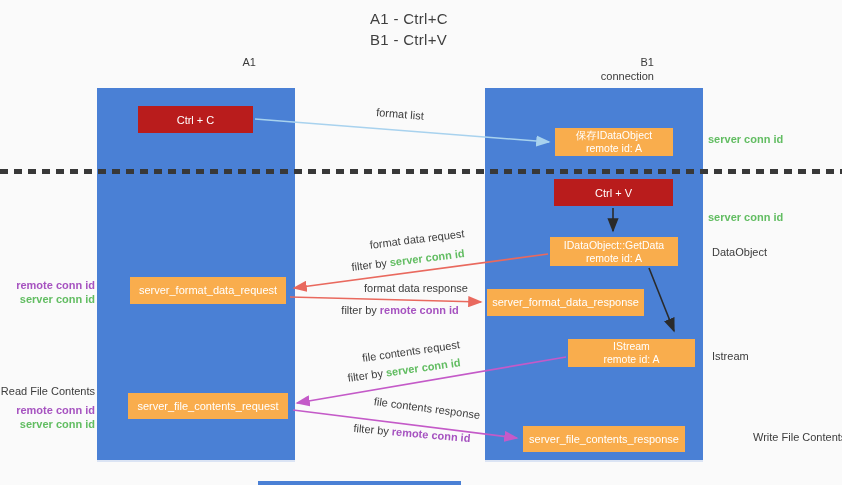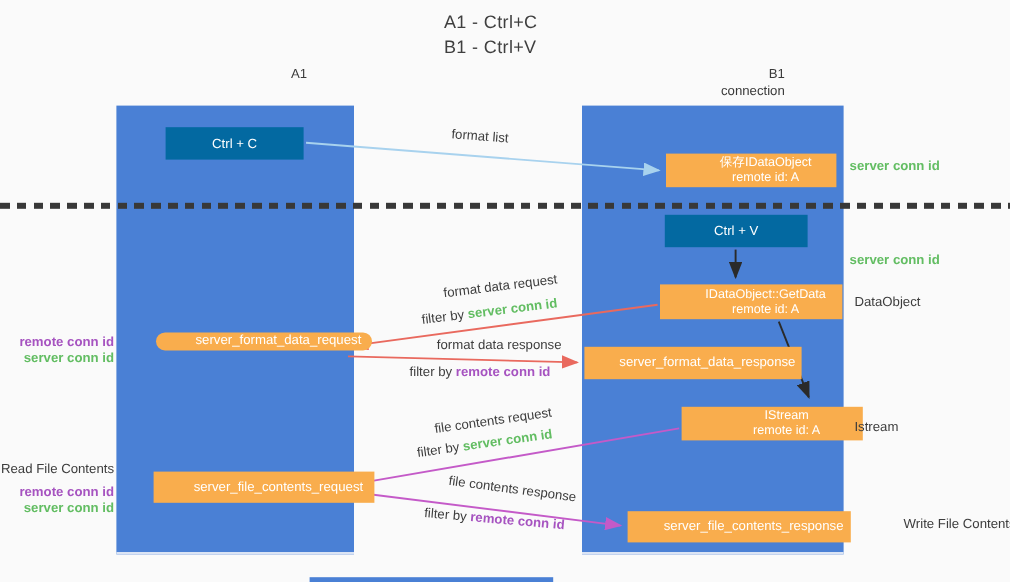--- a/index.html
+++ b/index.html
@@ -21,22 +21,22 @@
     top:88px;height:372px;background:#4a80d5;border-bottom:2px solid #dbe4f4;
   }
   .dotline{
     left:0;top:169px;width:842px;height:5px;
     background:repeating-linear-gradient(90deg,#383838 0 8px,transparent 8px 14px);
   }
   .box{
     color:#fff;text-align:center;display:flex;flex-direction:column;
     justify-content:center;align-items:center;white-space:nowrap;
   }
-  .box.green{background:#0369a1;font-size:11px;}
-  .box.orange{background:#f9ad4d;font-size:10.5px;line-height:13px;padding-left:24px;}
+  .box.green{background:#b91c1c;font-size:11px;}
+  .box.orange{background:#f9ad4d;font-size:10.5px;line-height:13px;}
   .box.single{font-size:11px;}
   .lbl{font-size:11px;white-space:nowrap;color:#3d3d3d;}
   .lbl.center{transform:translate(-50%,-50%);}
   .bold-green{color:#62bd62;font-weight:bold;}
   .bold-purple{color:#a653c0;font-weight:bold;}
   .side-right{font-size:11px;white-space:nowrap;}
   .left-group{left:0;width:95px;text-align:right;font-size:11px;line-height:14px;}
   svg.arrows{left:0;top:0;pointer-events:none;}
   .bottom-strip{left:258px;top:481px;width:203px;height:4px;background:#4a80d5;}
 </style>
@@ -93,21 +93,21 @@
 </div>
 
 <div class="abs box orange" style="left:555px;top:128px;width:118px;height:28px;">
   <span>保存IDataObject</span>
   <span>remote id: A</span>
 </div>
 <div class="abs box orange" style="left:550px;top:237px;width:128px;height:29px;">
   <span>IDataObject::GetData</span>
   <span>remote id: A</span>
 </div>
-<div class="abs box orange single" style="left:130px;top:277px;width:156px;height:15px;border-radius:13px;">
+<div class="abs box orange single" style="left:130px;top:277px;width:156px;height:27px;">
   <span>server_format_data_request</span>
 </div>
 <div class="abs box orange single" style="left:487px;top:289px;width:157px;height:27px;">
   <span>server_format_data_response</span>
 </div>
 <div class="abs box orange" style="left:568px;top:339px;width:127px;height:28px;">
   <span>IStream</span>
   <span>remote id: A</span>
 </div>
 <div class="abs box orange single" style="left:128px;top:393px;width:160px;height:26px;">

